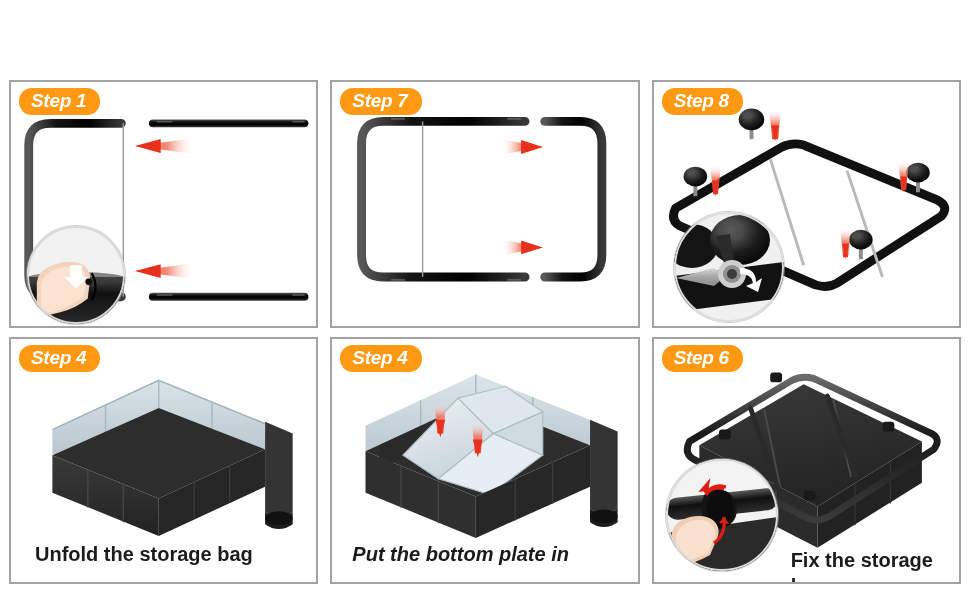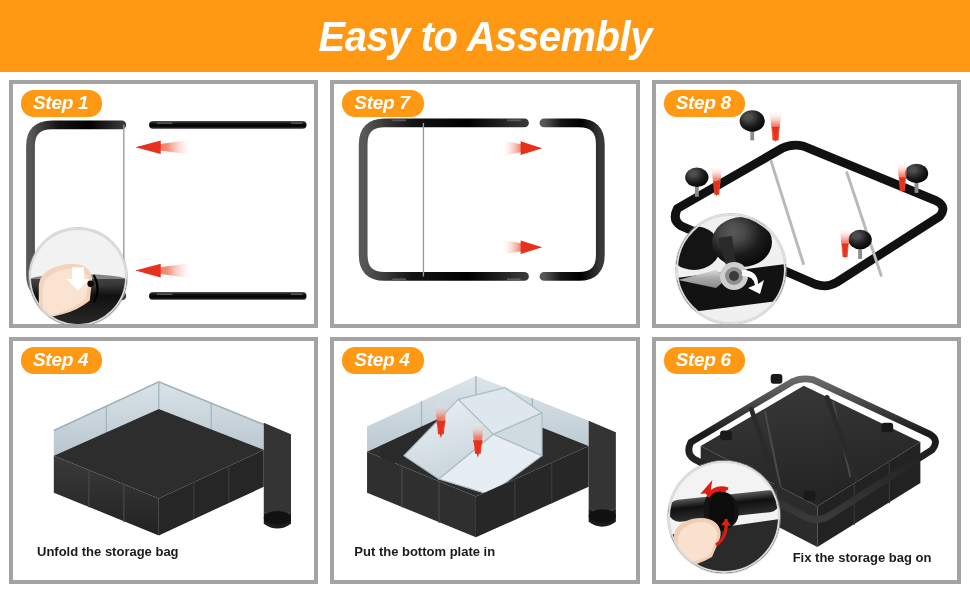--- a/index.html
+++ b/index.html
@@ -31,64 +31,61 @@
   .grid{
     position:absolute;left:9px;top:80px;
     width:952px;height:504px;
     display:grid;
     grid-template-columns:1fr 1fr 1fr;
     grid-template-rows:1fr 1fr;
     gap:9px 12px;
   }
   .panel{
     position:relative;
-    border:4px solid #a3a3a3;
+    border:2px solid #a3a3a3;
     background:#ffffff;
     overflow:hidden;
   }
   .badge{
     position:absolute;left:8px;top:6px;
     background:#ff9812;
     color:#fff;
     font-size:19px;font-weight:bold;font-style:italic;
     padding:2px 14px 3px 12px;
     border-radius:13px;
     z-index:30;
     white-space:nowrap;
     letter-spacing:-0.3px;
   }
   .art{position:absolute;left:0;top:0;right:0;bottom:0;z-index:5;}
   .caption{
     position:absolute;z-index:25;
     color:#1b1b1b;
-    font-size:13px;
+    font-size:20px;
     font-weight:bold;
     line-height:1.32;
     white-space:pre-line;
   }
   .cap-p4{left:24px;top:202px;}
-  .cap-p5{left:20px;top:202px;}
+  .cap-p5{left:20px;top:202px;font-style:italic;}
   .cap-p6{left:126px;top:208px;margin-left:11px;}
 
   .inset{
     position:absolute;border-radius:50%;
     overflow:hidden;
     box-shadow:0 0 0 1px rgba(170,170,170,.55);
     background:#f4f4f4;
     z-index:20;
   }
 </style>
 </head>
 <body>
 
 <div class="page">
 
-  <div class="header">
-    <div class="header-title">Easy to Assembly</div>
-  </div>
 
   <div class="grid">
 
     <div class="panel">
       <div class="badge">Step 1</div>
       <svg class="art" viewBox="0 0 310 246" preserveAspectRatio="none">
         <defs>
           <linearGradient id="tb1" x1="0" y1="0" x2="0" y2="1">
             <stop offset="0%" stop-color="#585858"></stop>
               <stop offset="30%" stop-color="#141414"></stop>

